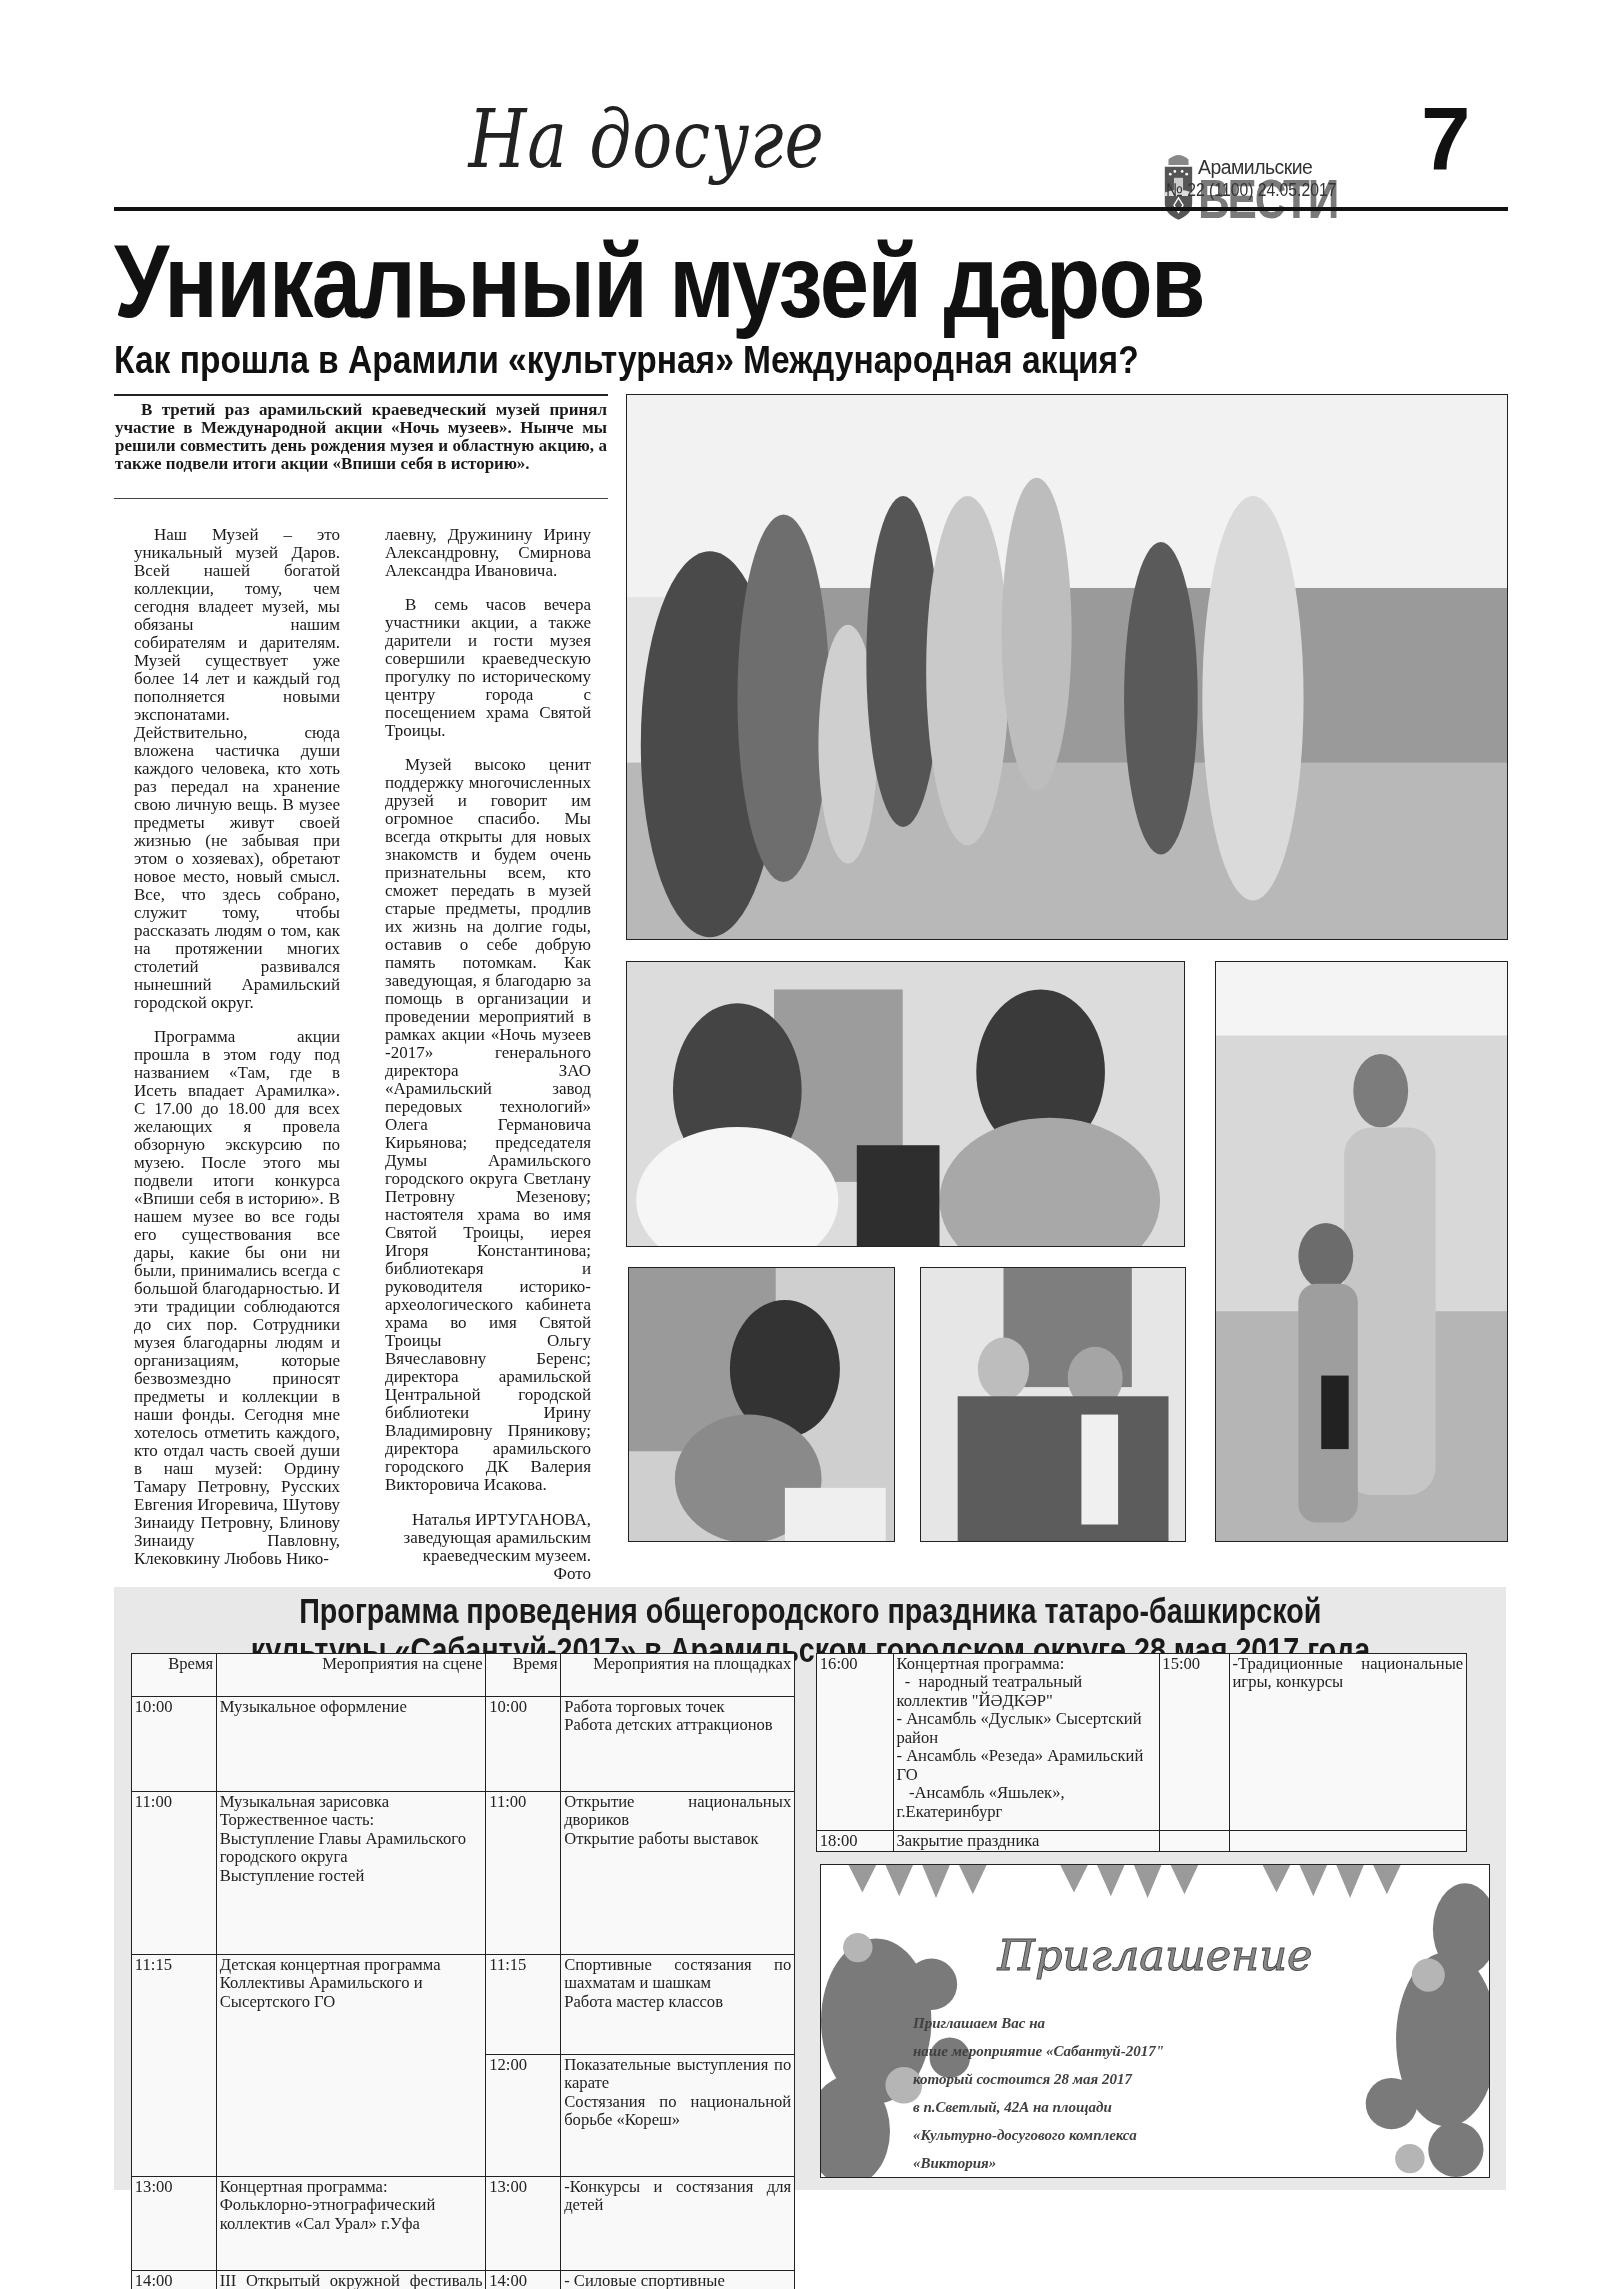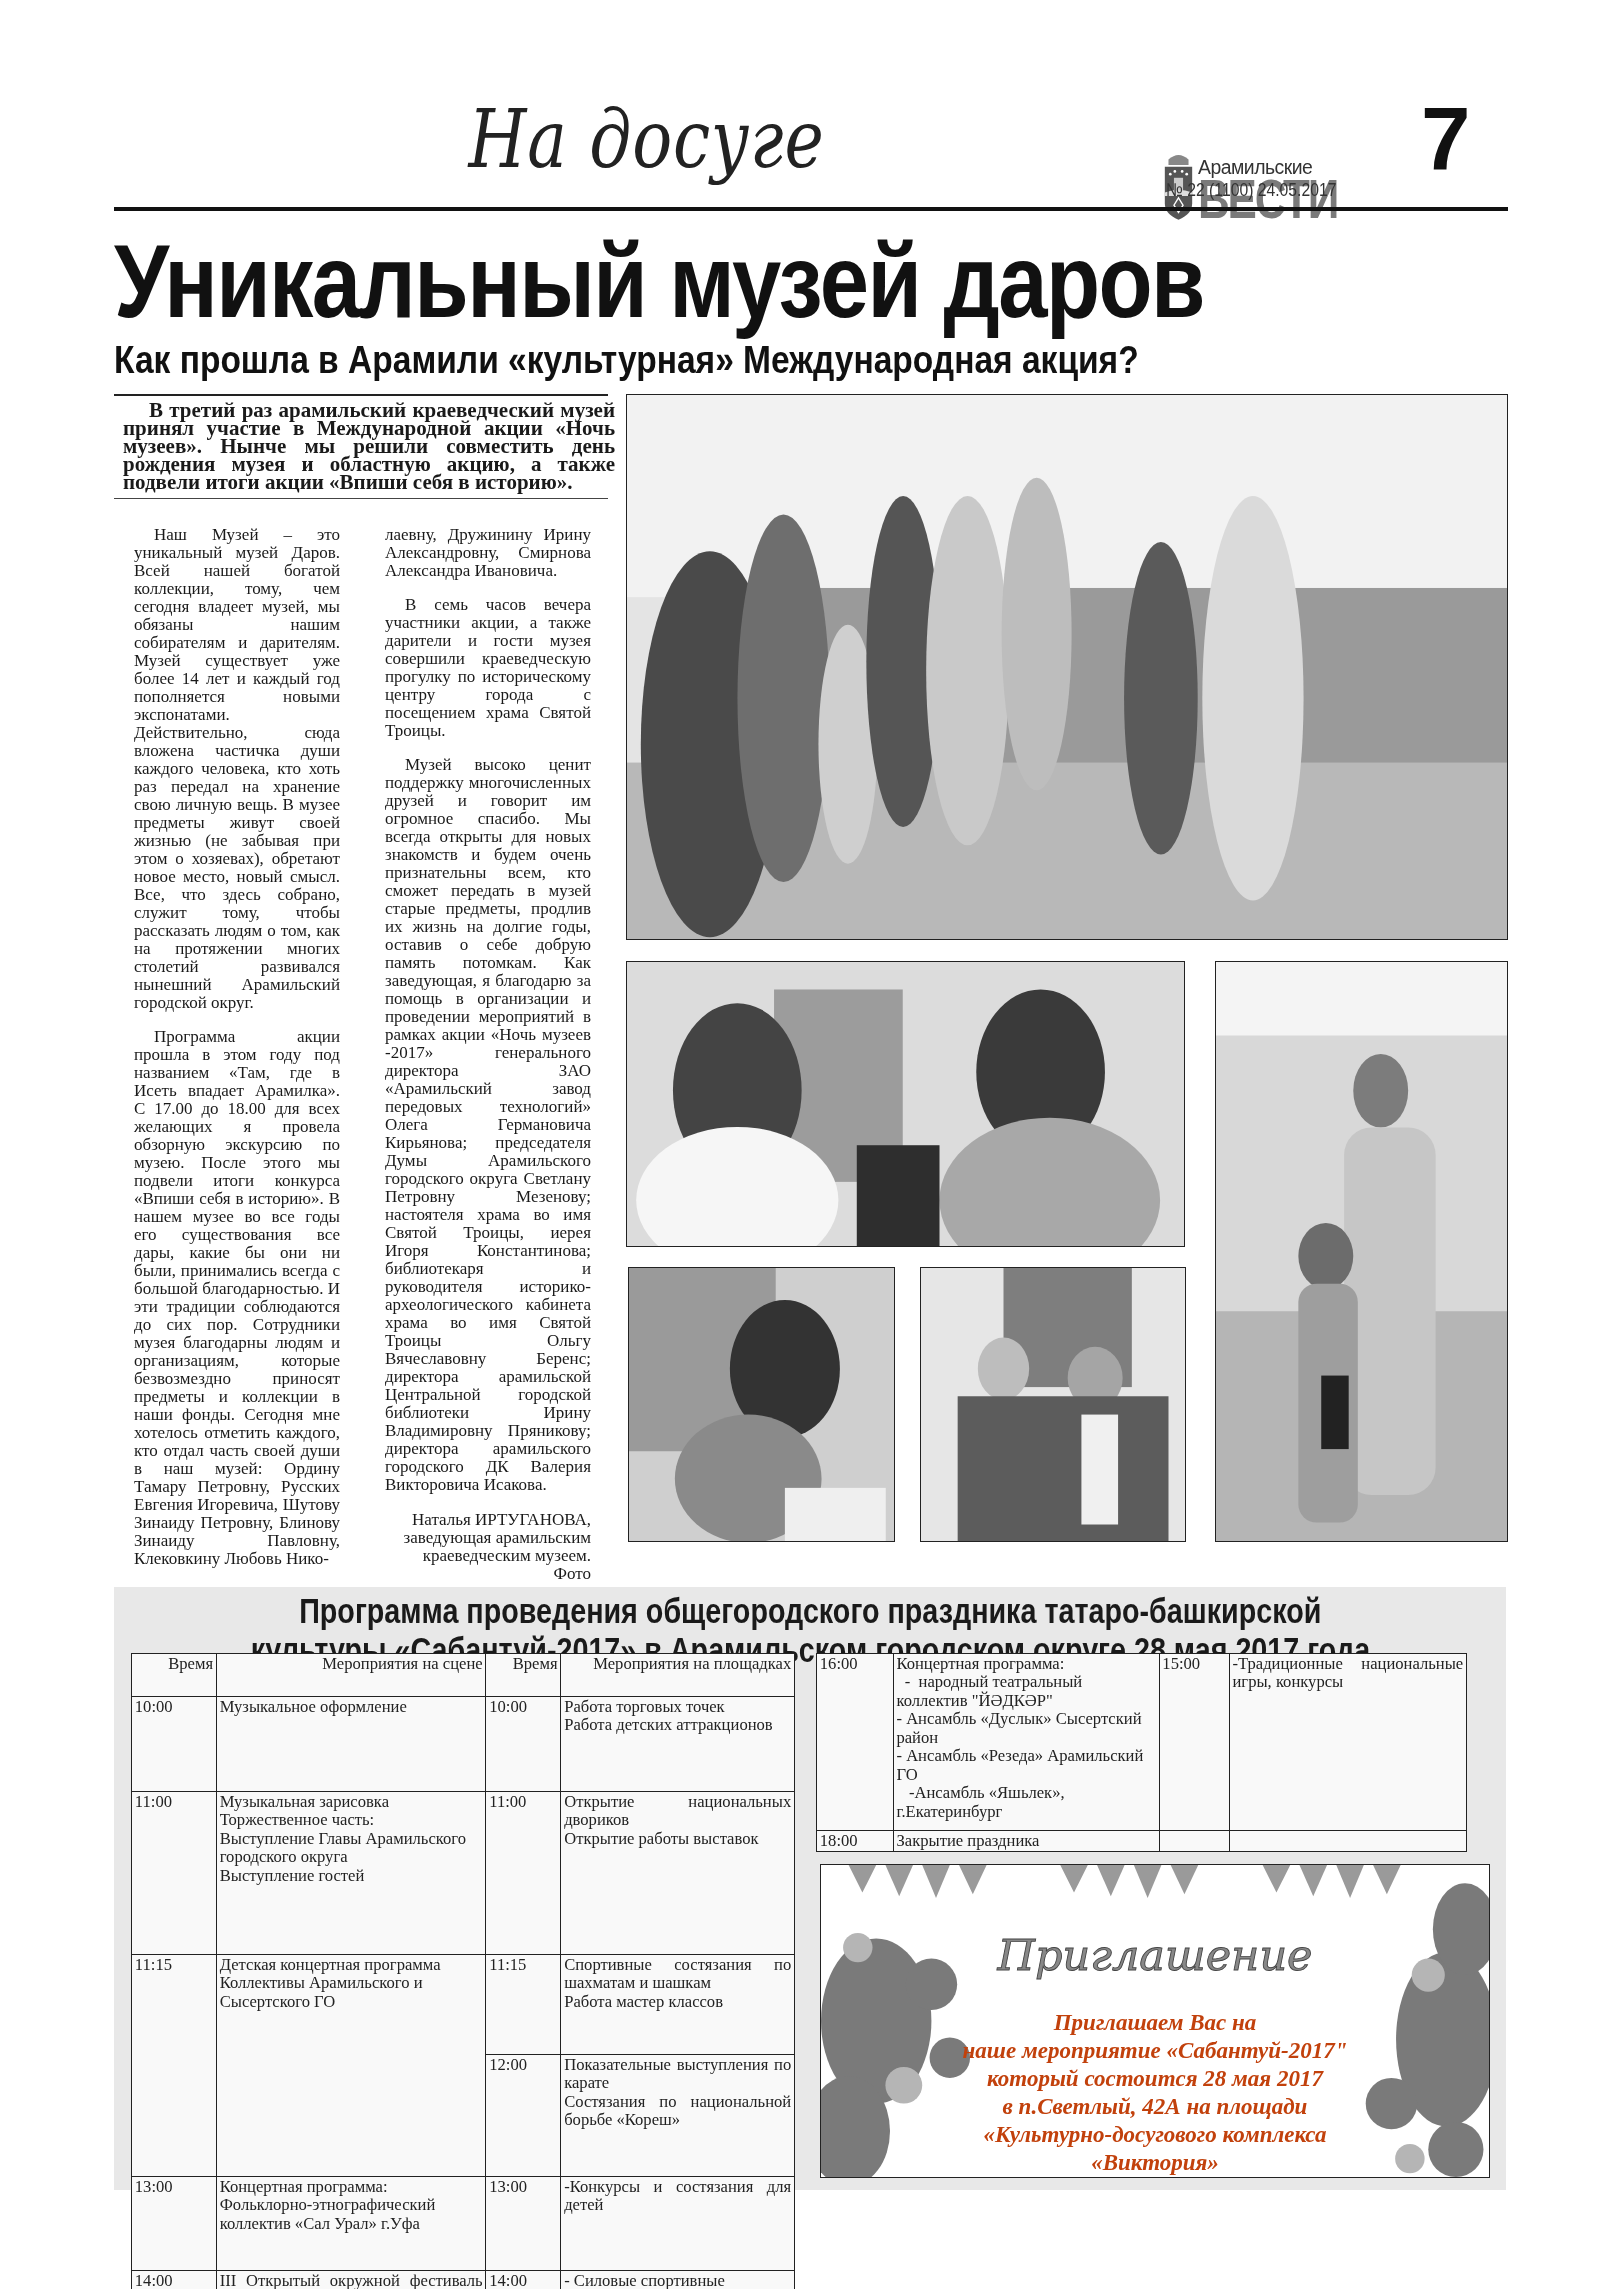--- a/index.html
+++ b/index.html
@@ -14,21 +14,21 @@
   .brand-big { position:absolute; left:35px; top:22px; font-family:"Liberation Sans", sans-serif; font-weight:bold; font-size:55px; line-height:54px; color:#7a7a7a; letter-spacing:-2.8px; transform:scaleX(0.8); transform-origin:left; }
   .page-number { left:1421px; top:92px; font-family:"Liberation Sans", sans-serif; font-weight:bold; font-size:89px; line-height:92px; color:#111; }
   .issue { left:1166px; top:179px; font-family:"Liberation Sans", sans-serif; font-size:18.5px; color:#333; transform:scaleX(0.85); transform-origin:left; }
   .top-rule { left:114px; top:207px; width:1394px; height:3.7px; background:#111; }
 
   .headline { left:114px; top:226px; font-family:"Liberation Sans", sans-serif; font-weight:bold; font-size:103px; line-height:111px; color:#111; letter-spacing:-1.8px; transform:scaleX(0.86); transform-origin:left; white-space:nowrap; }
   .subhead { left:114px; top:338px; font-family:"Liberation Sans", sans-serif; font-weight:bold; font-size:39px; line-height:44px; color:#111; transform:scaleX(0.86); transform-origin:left; white-space:nowrap; }
   .rule-left { left:114px; top:394px; width:494px; height:1.8px; background:#222; }
   .rule-right { left:630px; top:394px; width:877px; height:1.8px; background:#222; }
 
-  .lead { left:123px; top:401px; width:492px; font-weight:bold; font-size:21px; line-height:18px; text-align:justify; text-indent:26px; }
+  .lead { left:115px; top:401px; width:492px; font-weight:bold; font-size:17px; line-height:18px; text-align:justify; text-indent:26px; }
   .lead-rule { left:114px; top:498px; width:494px; height:0.9px; background:#444; }
 
   .col { top:510px; width:238px; font-size:17px; line-height:18px; text-align:justify; }
   .col p { margin:16px; text-indent:20px; }
   .col1 { left:118px; }
   .col2 { left:369px; }
   .byline { text-align:right !important; text-indent:0 !important; margin-top:16.6px !important; }
   .byline span { display:block; }
 
   
@@ -48,21 +48,21 @@
   table.prog { position:absolute; border-collapse:collapse; background:#f9f9f9; font-family:"Liberation Serif", serif; font-size:16.6px; line-height:18.5px; color:#222; }
   table.prog td { border:1.4px solid #222; vertical-align:top; padding:0.9px 2.8px; }
   table.prog td.h { text-align:right; }
   table.prog td.j { text-align:justify; }
   table.prog .cell-line { display:block; }
   .tbl-left { left:131px; top:1653px; width:664px; }
   .tbl-right { left:816px; top:1653px; width:651px; }
 
   .invite { left:820px; top:1864px; width:670px; height:314px; border:1.8px solid #222; box-sizing:border-box; background:#fff; overflow:hidden; }
   .invite-title { position:absolute; left:0; right:0; top:65px; text-align:center; font-family:"DejaVu Serif", serif; font-style:italic; font-size:43px; color:#888; -webkit-text-stroke:0.9px #444; }
-  .invite-body { position:absolute; left:92px; right:92px; top:144px; text-align:center; font-family:"Liberation Serif", serif; font-style:italic; font-weight:bold; font-size:23px; line-height:28px; color:#c2410c; }
+  .invite-body { position:absolute; left:92px; right:92px; top:144px; font-family:"Liberation Serif", serif; font-style:italic; font-weight:bold; font-size:15px; line-height:28px; color:#404040; }
   .invite-body span { display:block; }
 </style>
 </head>
 <body>
 
 <div class="abs section-title">На досуге</div>
 
 <div class="abs logo">
   <svg class="crest" viewBox="0 0 34 78">
     <path d="M6 10 Q17 0 28 10 L28 16 L6 16 Z" fill="#888"></path>

